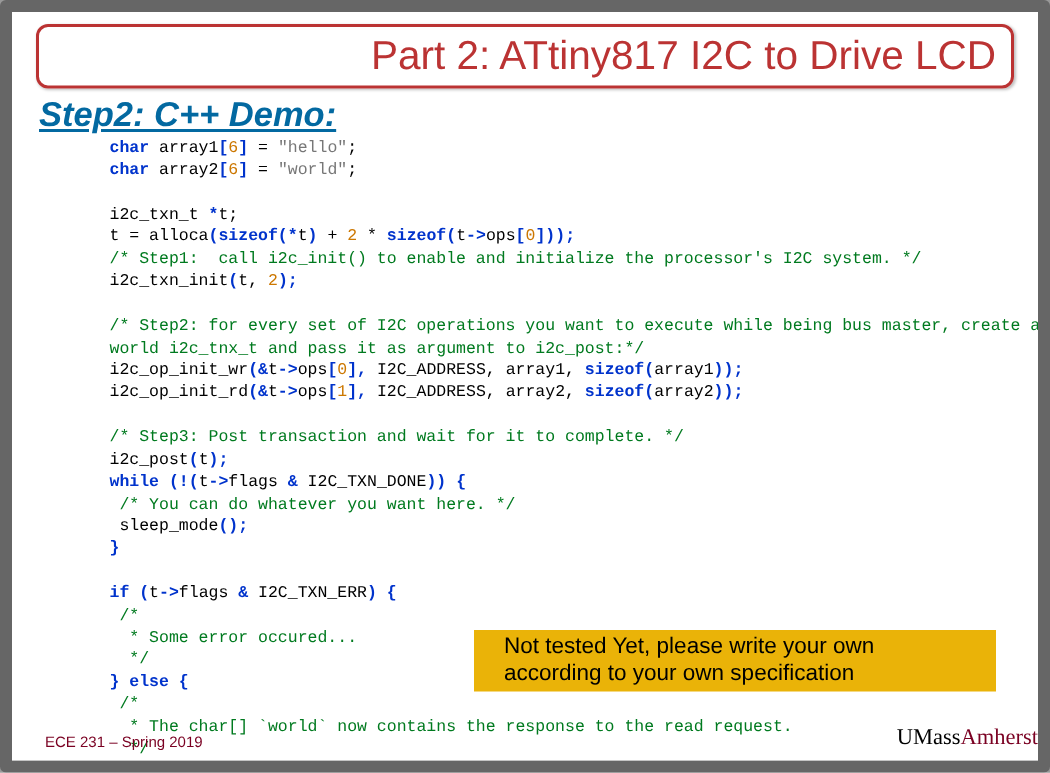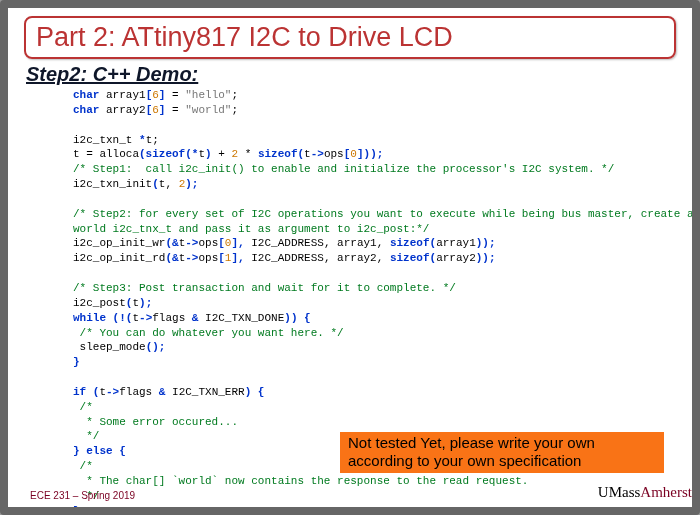--- a/index.html
+++ b/index.html
@@ -1,26 +1,26 @@
 <!DOCTYPE html>
 <html><head>
 <meta charset="utf-8">
 <style>
   html,body{margin:0;padding:0;background:#999;font-family:Arial,Helvetica,sans-serif}
   .stage{width:700px;height:515px;position:relative;background:#fff;overflow:hidden;box-sizing:border-box;border:8px solid #666;border-radius:4px}
   .inner{position:absolute;left:0;top:0;right:0;bottom:0;background:#fff}
-  .title-card{margin:8px 16px 4px 16px;border:2px solid #b33;border-radius:8px;padding:4px 10px;text-align:left;box-shadow:1px 1px 2px rgba(0,0,0,.25)}
+  .title-card{margin:8px 16px 4px 16px;border:2px solid #b33;border-radius:8px;padding:4px 10px;text-align:right;box-shadow:1px 1px 2px rgba(0,0,0,.25)}
   .title-card span{color:#b33;font-size:27px;font-weight:400;font-family:Arial,Helvetica,sans-serif}
-  .subtitle{margin:0 18px 2px 18px;font-size:20px;font-style:italic;font-weight:700;text-decoration:underline;color:#0f172a}
+  .subtitle{margin:0 18px 2px 18px;font-size:23px;font-style:italic;font-weight:700;text-decoration:underline;color:#0369a1}
   .code{margin:0 0 0 65px;font-family:"Courier New",monospace;font-size:11px;line-height:1.35;white-space:pre;color:#000}
   .kw{color:#0033cc;font-weight:700}   
   .num{color:#cc7700}                  
   .str{color:#777}                     
   .cm{color:#007a1f}                   
-  .overlay{position:absolute;right:28px;bottom:34px;width:308px;background:#f97316;color:#000;font-size:15px;line-height:1.25;padding:2px 8px}
+  .overlay{position:absolute;right:28px;bottom:46px;width:308px;background:#eab308;color:#000;font-size:15px;line-height:1.25;padding:2px 20px}
   .footer{position:absolute;left:22px;bottom:6px;color:#7a0022;font-size:10px}
   .brand{position:absolute;left:0;right:0;bottom:6px;text-align:right;font-size:15px;font-family:Georgia,serif;color:#000}
   .brand .amh{color:#7a0022}
 </style>
 </head>
 <body>
 
 <div class="stage">
  <div class="inner">
 

